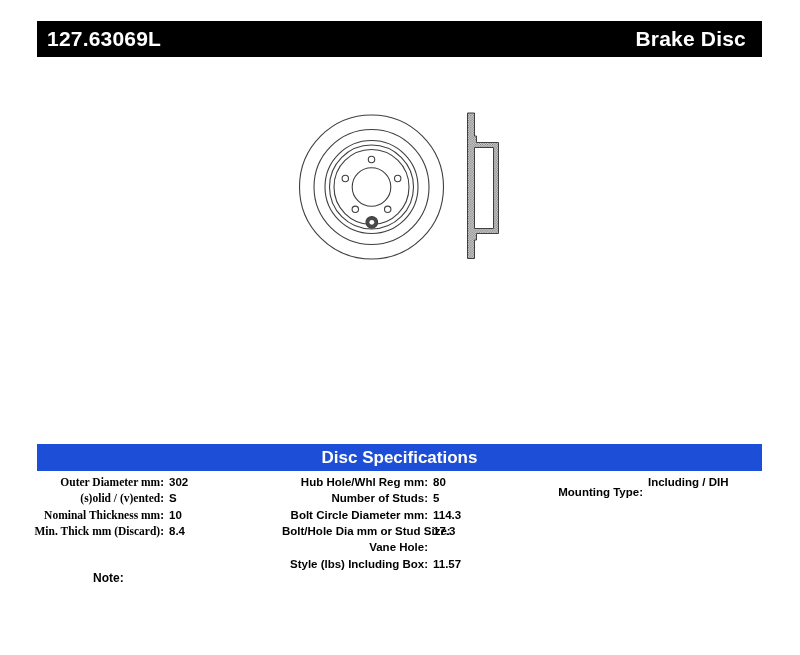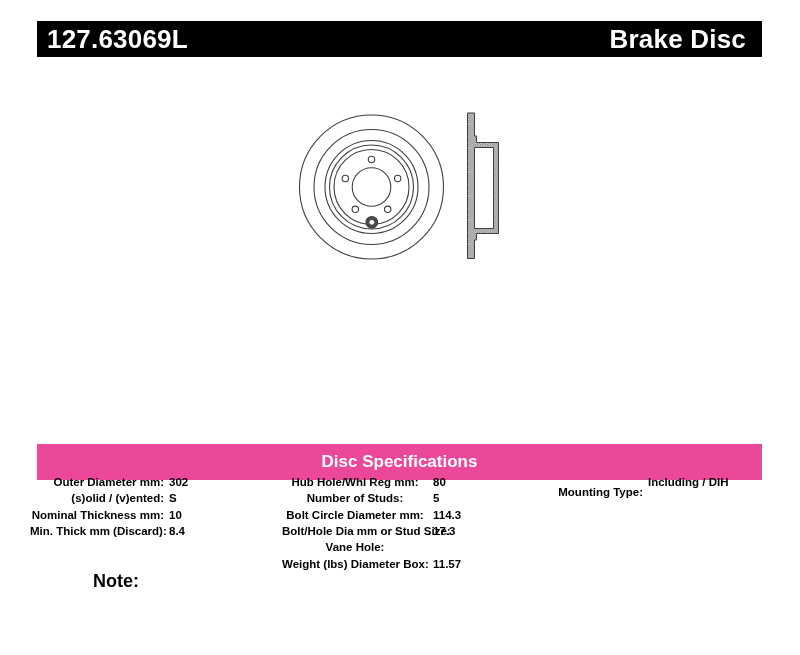--- a/index.html
+++ b/index.html
@@ -16,34 +16,34 @@
     position: absolute;
     left: 37px; top: 21px;
     width: 725px; height: 36px;
     background: #000000;
     color: #ffffff;
     display: flex;
     justify-content: space-between;
     align-items: center;
     padding: 0 16px 0 10px;
     box-sizing: border-box;
-    font-size: 26px;
+    font-size: 21px;
     font-weight: bold;
     letter-spacing: 0.2px;
   }
   .drawing-svg {
     position: absolute;
     left: 270px; top: 90px;
     width: 250px; height: 195px;
   }
   .spec-bar {
     position: absolute;
     left: 37px; top: 444px;
-    width: 725px; height: 36px;
-    background: #ec4899;
+    width: 725px; height: 27px;
+    background: #1d4ed8;
     color: #ffffff;
     display: flex;
     justify-content: center;
     align-items: center;
     font-size: 17px;
     font-weight: bold;
   }
   .spec-col {
     position: absolute;
     top: 474px;
@@ -53,28 +53,28 @@
   }
   .spec-col.col1 { left: 30px; }
   .spec-col.col2 { left: 282px; }
   .spec-col.col3 { left: 540px; }
   .spec-row {
     display: flex;
     height: 16.3px;
     align-items: center;
   }
   .spec-label { display: inline-block; text-align: right; }
-  .col1 .spec-label { width: 134px; }
-  .col2 .spec-label { width: 146px; text-align: center; }
+  .col1 .spec-label { width: 134px; font-family: Liberation Serif, serif; }
+  .col2 .spec-label { width: 146px; }
   .col3 .spec-label { width: 103px; margin-top: 20px; }
   .spec-value { margin-left: 5px; text-align: right; }
   .note-label {
     position: absolute;
     left: 93px; top: 571px;
-    font-size: 18px;
+    font-size: 12px;
     font-weight: bold;
   }
 </style>
 </head>
 <body>
 
 <div class="page">
 
   <header class="top-bar">
     <span>127.63069L</span>
@@ -150,21 +150,21 @@
     </div>
     <div class="spec-row">
       <span class="spec-label">Bolt/Hole Dia mm or Stud Size:</span>
       <span class="spec-value">17.3</span>
     </div>
     <div class="spec-row">
       <span class="spec-label">Vane Hole:</span>
       <span class="spec-value"></span>
     </div>
     <div class="spec-row">
-      <span class="spec-label">Weight (lbs) Diameter Box:</span>
+      <span class="spec-label">Style (lbs) Including Box:</span>
       <span class="spec-value">11.57</span>
     </div>
   </div>
 
   <div class="spec-col col3">
     <div class="spec-row">
       <span class="spec-label">Mounting Type:</span>
       <span class="spec-value">Including / DIH</span>
     </div>
   </div>

